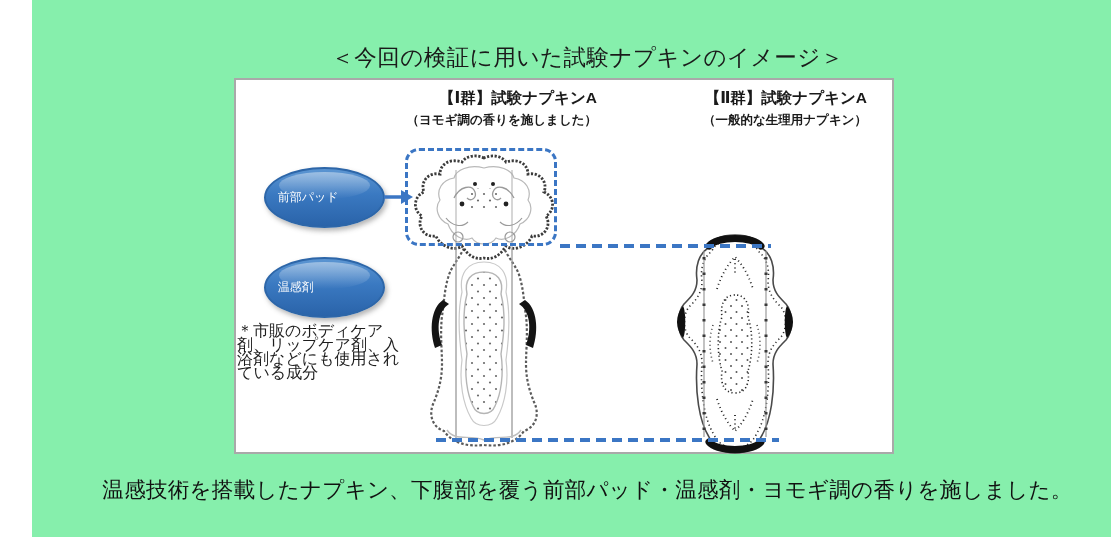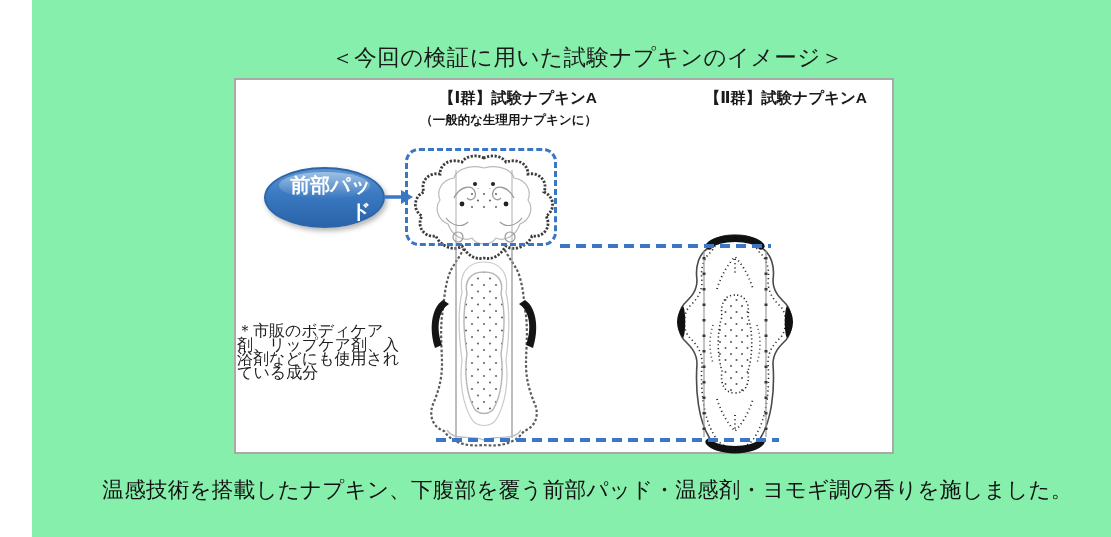--- a/index.html
+++ b/index.html
@@ -19,21 +19,21 @@
   .col-head .t{font-size:15.5px;font-weight:700;}
   .col-head .s{font-size:12.5px;font-weight:700;margin-top:3px;}
   .head-a{left:255px;top:88px;width:310px;}
   .head-b{left:525px;top:88px;width:310px;}
   .oval{
     position:absolute;border-radius:50%;
     background:linear-gradient(180deg,var(--oval-top,#5b95d2) 0%,var(--oval-mid,#3a79c1) 45%,var(--oval-bottom,#2a63a9) 100%);
     border:2px solid var(--oval-border,#2d66a8);
     box-shadow:2px 3px 5px rgba(90,90,90,.45);
     display:flex;align-items:center;justify-content:center;
-    color:#fff;font-weight:700;font-size:20px;text-align:right;line-height:1.3;
+    color:#fff;font-weight:400;font-size:12px;text-align:left;line-height:1.3;
     box-sizing:border-box;
   }
   .oval::before{
     content:"";position:absolute;left:11%;top:5%;width:78%;height:48%;border-radius:50%;
     background:linear-gradient(180deg,rgba(255,255,255,.42),rgba(255,255,255,0));
     pointer-events:none;
   }
   .oval span{position:relative;z-index:1;width:80%;}
   .oval1{left:232px;top:167px;width:121px;height:61px;}
   .oval2{left:232px;top:257px;width:121px;height:61px;}
@@ -64,25 +64,26 @@
 <body>
 
 <div class="page">
 
   <div class="title">＜今回の検証に用いた試験ナプキンのイメージ＞</div>
 
   <div class="panel"></div>
 
   <div class="col-head head-a">
     <div class="t">【Ⅰ群】試験ナプキンA</div>
-    <div class="s">（一般的な生理用ナプキンに）</div>
+    <div class="s">（ヨモギ調の香りを施しました）</div>
   </div>
 
   <div class="col-head head-b">
     <div class="t">【Ⅱ群】試験ナプキンA</div>
+    <div class="s">（一般的な生理用ナプキン）</div>
   </div>
 
   <svg class="napkin-a" width="150" height="300" viewBox="0 0 150 300" xmlns="http://www.w3.org/2000/svg">
     <defs>
       <pattern id="dotsA" width="12" height="13" patternUnits="userSpaceOnUse">
         <circle cx="3" cy="3" r="1.1" fill="#6a6a6a"></circle>
         <circle cx="9" cy="9.5" r="1.1" fill="#6a6a6a"></circle>
       </pattern>
     </defs>
     <path d="M57,92 C50,108 42,114 39,126 C35,140 35,152 33,164 C31,182 33,198 33,212 C33,228 29,240 25,250 C19,262 23,275 35,279 C43,291 58,295 75,293 C92,295 107,291 115,279 C127,275 131,262 125,250 C121,240 117,228 117,212 C117,198 119,182 117,164 C115,152 115,140 111,126 C108,114 100,108 93,92 Z" fill="#fff" stroke="#5a5a5a" stroke-width="2.2" stroke-dasharray="2.6 2"></path>
@@ -140,17 +141,20 @@
   <div class="dash-line dash-line1"></div>
   <div class="dash-line dash-line2"></div>
 
   <div class="oval oval1">
     <span>前部パッド</span>
   </div>
   <svg class="arrow" width="30" height="18" viewBox="0 0 30 18" xmlns="http://www.w3.org/2000/svg">
     <line x1="1" y1="9" x2="20" y2="9" stroke="#3b76c4" stroke-width="3.5"></line>
     <polygon points="18,2 30,9 18,16" fill="#3b76c4"></polygon>
   </svg>
+  <div class="oval oval2">
+    <span>温感剤</span>
+  </div>
   <div class="note">＊市販のボディケア剤、リップケア剤、入浴剤などにも使用されている成分</div>
 
   <div class="caption">温感技術を搭載したナプキン、下腹部を覆う前部パッド・温感剤・ヨモギ調の香りを施しました。</div>
 
 </div>
 
 </body></html>

